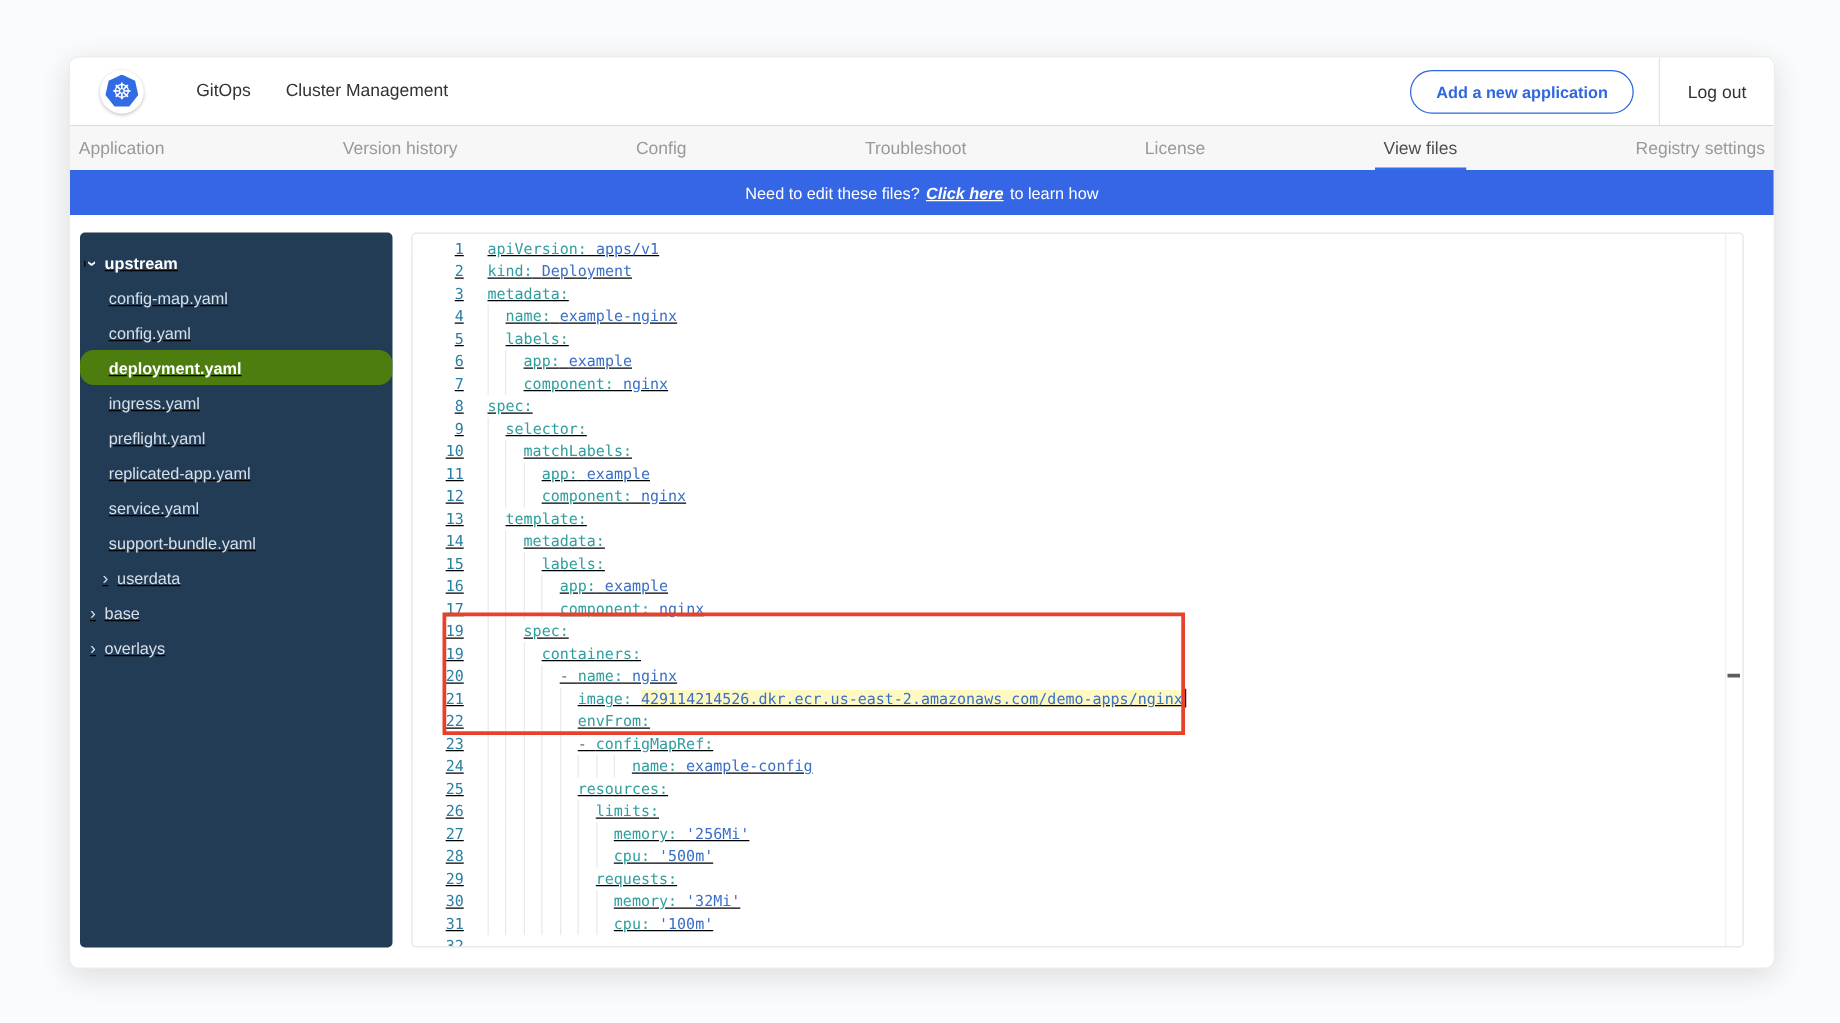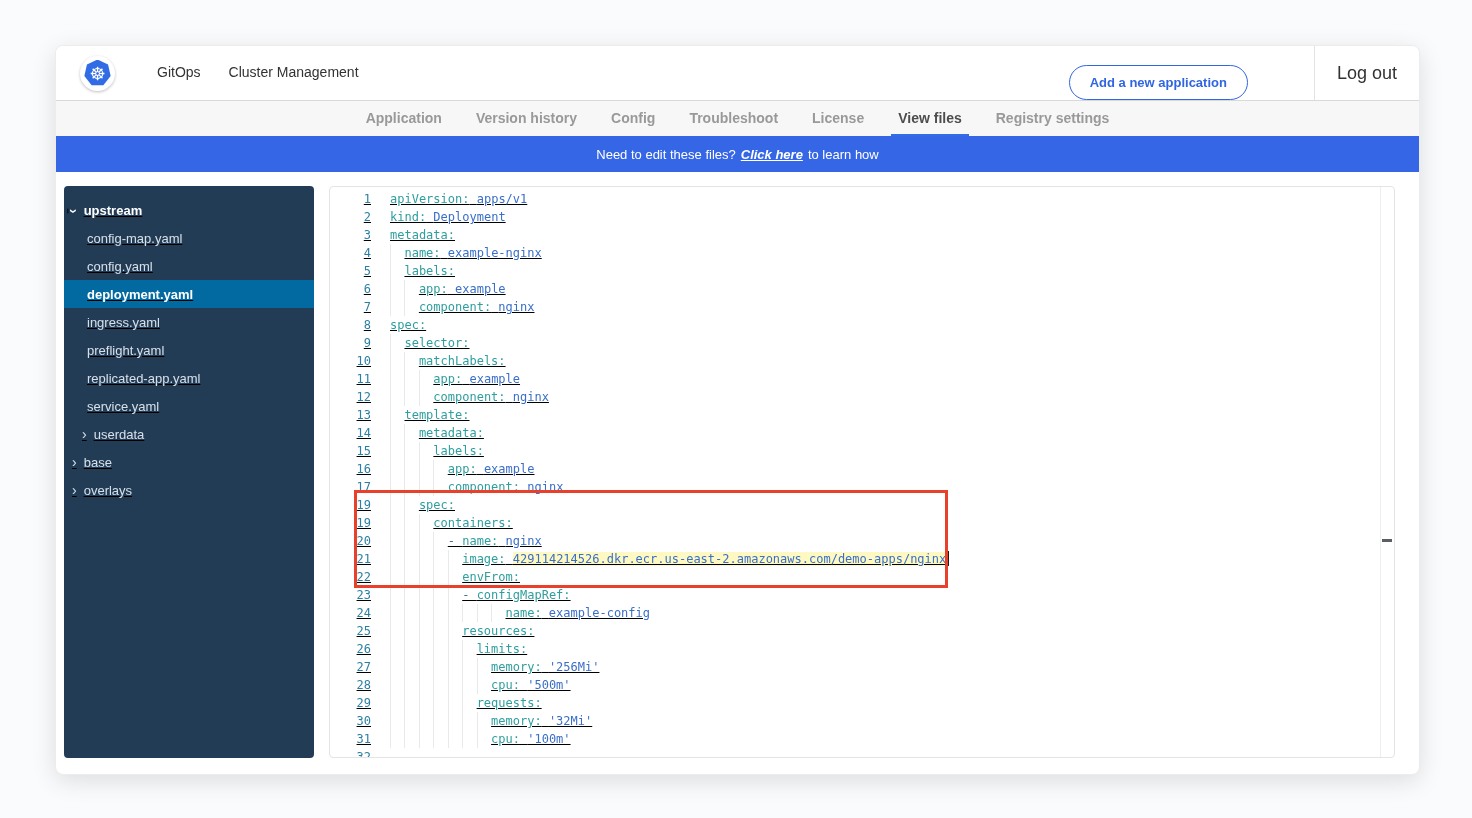--- a/index.html
+++ b/index.html
@@ -15,45 +15,45 @@
   .logo-wrap { width:35px; height:35px; border-radius:50%; background:#fff;
                box-shadow:0 1px 3px rgba(0,0,0,.25); display:flex; align-items:center;
                justify-content:center; margin-right:28px; flex-shrink:0; }
   .logo-hept { width:27px; height:27px; background:#326ce5; display:flex; align-items:center; justify-content:center;
                clip-path:polygon(50% 0%, 10.9% 18.8%, 1.3% 61.1%, 28.3% 95%, 71.7% 95%, 98.7% 61.1%, 89.1% 18.8%); }
   .logo-glyph { color:#fff; font-size:18px; line-height:27px; font-family:"DejaVu Sans",sans-serif; }
   .mainnav { display:flex; height:100%; }
   .nav-item { padding:0 14px; height:55px; display:flex; align-items:center;
               font-size:14px; color:#323232; border-bottom:3px solid transparent; cursor:pointer; }
   .nav-item.active { border-bottom-color:#326de6; }
-  .topnav-right { margin-left:auto; display:flex; align-items:flex-end; height:100%;gap:46px; }
+  .topnav-right { margin-left:auto; display:flex; align-items:center; height:100%; }
   .add-app-btn { border:1px solid #3066e0; color:#3066e0; background:#fff; border-radius:18px;
                  font-size:13px; font-weight:bold; padding:9px 20px; margin-right:20px;
                  font-family:"Liberation Sans",sans-serif; cursor:pointer; }
   .logout { border-left:1px solid #e3e3e3; height:100%; display:flex; align-items:center;
-            padding-left:22px; padding-right:4px; font-size:18px; color:#323232; cursor:pointer; }
-
-  
-  .tabsbar { height:35px; background:#f7f7f8; display:flex; justify-content:center; gap:20px;font-weight:bold; }
+            padding-left:22px; padding-right:4px; font-size:14px; color:#323232; cursor:pointer; }
+
+  
+  .tabsbar { height:35px; background:#f7f7f8; display:flex; justify-content:space-between; gap:46px; }
   .tab { font-size:14px; color:#999; display:flex; align-items:center; padding:0 7px;
          border-bottom:2px solid transparent; cursor:pointer; }
   .tab.active { color:#4d4d4d; border-bottom-color:#326de6; }
 
   
   .banner { height:36px; background:#3566e6; color:#fff; font-size:13px;
             display:flex; align-items:center; justify-content:center; gap:5px; }
   .banner a { color:#fff; font-weight:bold; text-decoration:underline; cursor:pointer;font-style:italic; }
 
   
   .content { display:flex; gap:15px; padding:14px 24px 0 8px; height:466px;text-decoration:underline; }
 
   .filetree { width:250px; flex-shrink:0; background:#223c55; border-radius:4px;
               padding:10px 0; font-size:13px; color:#d7e0e9; overflow:hidden; height:572px; }
   .tree-item { height:28px; display:flex; align-items:center; cursor:pointer; white-space:nowrap; }
-  .tree-item.selected { background:#0369a1; color:#fff; font-weight:bold; }
+  .tree-item.selected { background:#4d7c0f; color:#fff; font-weight:bold;border-radius:11px; }
   .tree-item.bold { color:#fff; font-weight:bold; }
   .chev { display:inline-block; margin-right:7px; font-size:14px; line-height:14px; }
   .chev.open { transform:rotate(90deg) translateX(1px); }
 
   
   .editor { flex:1; background:#fff; border:1px solid #e4e4e4; border-radius:4px;
             position:relative; display:flex; overflow:hidden; height:572px;
             font-family:"DejaVu Sans Mono",monospace; font-size:12px; line-height:18px; }
   .gutter { width:41px; flex-shrink:0; text-align:right; color:#2b7fa3; padding-top:3px; }
   .gutter .ln { height:18px; }
@@ -127,20 +127,23 @@
           <span>ingress.yaml</span>
         </div>
         <div class="tree-item" style="padding-left: 23px;">
           <span>preflight.yaml</span>
         </div>
         <div class="tree-item" style="padding-left: 23px;">
           <span>replicated-app.yaml</span>
         </div>
         <div class="tree-item" style="padding-left: 23px;">
           <span>service.yaml</span>
+        </div>
+        <div class="tree-item" style="padding-left: 23px;">
+          <span>support-bundle.yaml</span>
         </div>
         <div class="tree-item" style="padding-left: 18px;">
           <span class="chev">›</span>
           <span>userdata</span>
         </div>
         <div class="tree-item" style="padding-left: 8px;">
           <span class="chev">›</span>
           <span>base</span>
         </div>
         <div class="tree-item" style="padding-left: 8px;">

